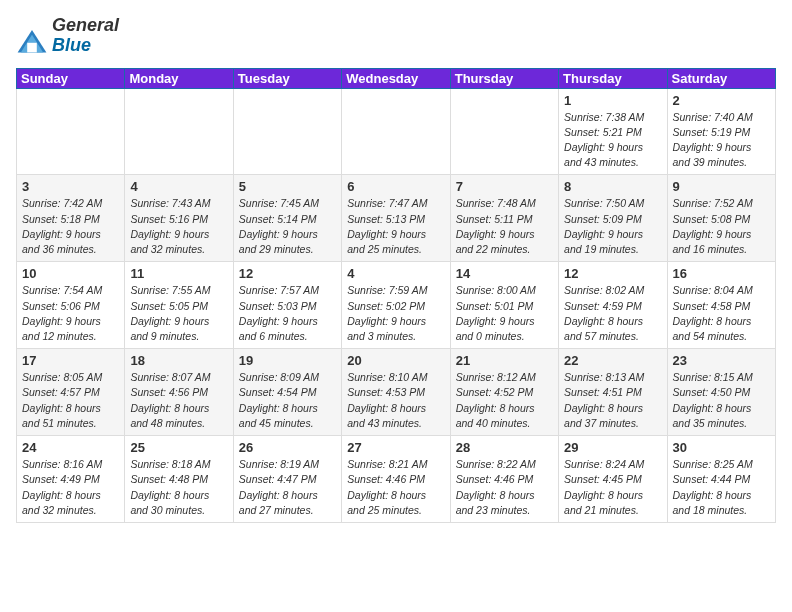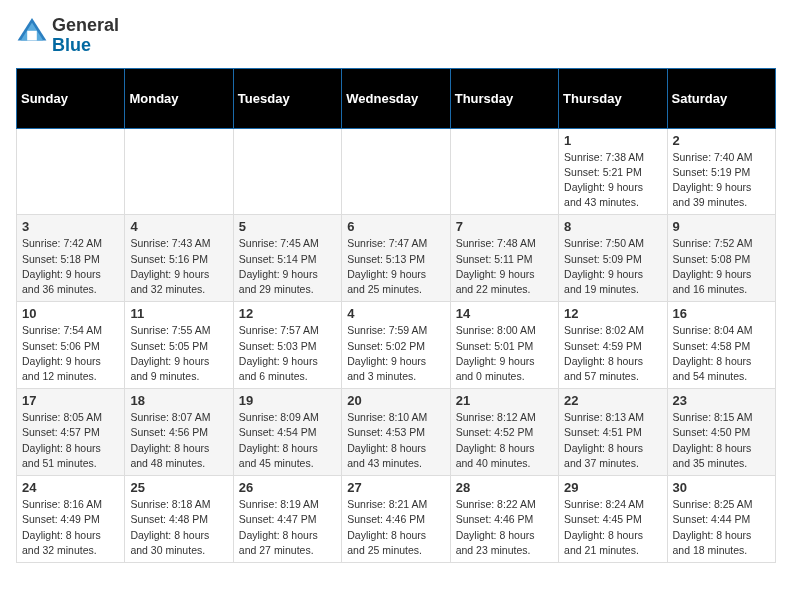--- a/index.html
+++ b/index.html
@@ -11,22 +11,23 @@
       padding: 16px;
     }
     .header-area {
       display: flex;
       justify-content: space-between;
       align-items: flex-start;
       margin-bottom: 12px;
     }
     .logo {
       display: flex;
-      align-items: flex-start;
+      align-items: flex-end;
       gap: 4px;
+      font-style: italic;
     }
     .logo-text {
       display: flex;
       flex-direction: column;
       line-height: 1.1;
     }
     .logo-general {
       font-size: 18px;
       font-weight: bold;
       color: #333;
@@ -51,23 +52,23 @@
     .location {
       font-size: 14px;
       color: #555;
     }
     .calendar-table {
       width: 100%;
       border-collapse: collapse;
       table-layout: fixed;
     }
     .calendar-table th {
-      background: #000000;
+      background: #6d28d9;
       color: #fff;
-      padding: 22px 4px;
+      padding: 2px 4px;
       font-size: 13px;
       font-weight: bold;
       text-align: left;
       border: 1px solid #1a6aaa;
     }
     .calendar-table td {
       vertical-align: top;
       padding: 4px 5px;
       border: 1px solid #ddd;
       font-size: 10.5px;
@@ -80,20 +81,21 @@
     }
     .day-number {
       font-size: 13px;
       font-weight: bold;
       display: block;
       margin-bottom: 2px;
     }
     .day-info {
       line-height: 1.45;
       font-size: 10.5px;
+      font-style: italic;
     }
     .empty-cell {
       background: #fff !important;
     }
   </style>
 </head>
 <body>
 
 <div class="header-area">
   <div class="logo">

